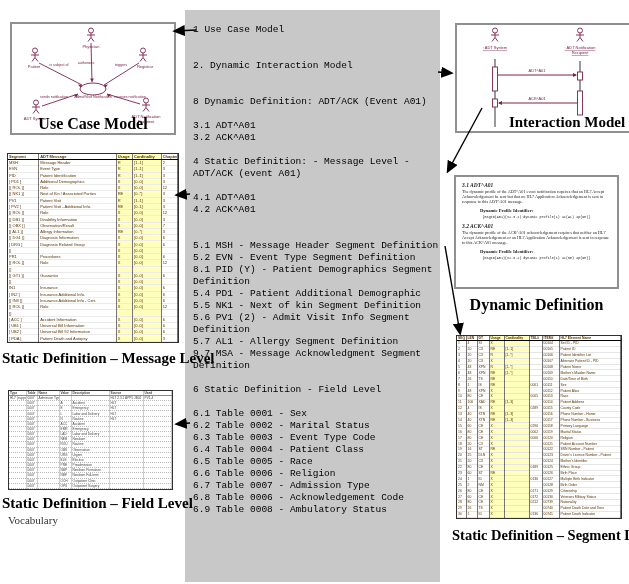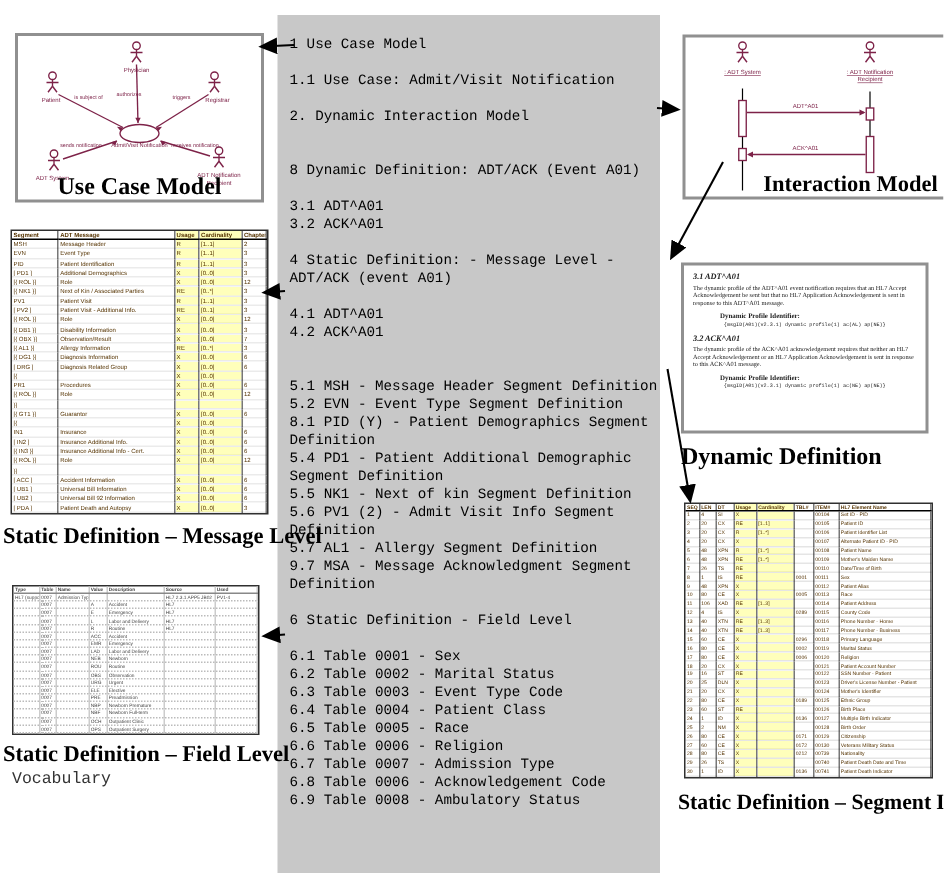--- a/index.html
+++ b/index.html
@@ -10,21 +10,21 @@
   .toc-panel{position:absolute;left:185px;top:10px;width:255px;height:572px;
              background:#c8c8c8;box-sizing:border-box;padding:14px 0 0 8px;}
   .toc-line{font-family:"Liberation Mono",monospace;font-size:9.5px;line-height:12px;
             color:#000;white-space:nowrap;}
 
   
   .thumb{position:absolute;background:#fff;box-sizing:border-box;}
   .gray-border{border:2px solid #909090;}
   .dark-border{border:1px solid #303030;}
   .caption{position:absolute;font-family:"Liberation Serif",serif;font-weight:bold;
-           color:#000;text-align:left;white-space:nowrap;}
+           color:#000;text-align:center;white-space:nowrap;}
 
   
   .uml-label{font-family:"Liberation Sans",sans-serif;fill:#7d2248;}
   .uml-title{font-family:"Liberation Serif",serif;font-weight:bold;fill:#000;}
 
   
   .tbl-wrap{position:absolute;box-sizing:border-box;background:#fff;}
   table.mini{border-collapse:collapse;table-layout:fixed;width:100%;height:100%;}
   table.mini th,table.mini td{overflow:hidden;white-space:nowrap;padding:0 1px;
        font-family:"Liberation Sans",sans-serif;box-sizing:border-box;}
@@ -63,33 +63,32 @@
   #fld-tbl th:nth-child(5),#fld-tbl td:nth-child(5){width:38px;}
   #fld-tbl th:nth-child(6),#fld-tbl td:nth-child(6){width:34px;}
 
   
   .dyn-inner{padding:5px 6px;font-family:"Liberation Serif",serif;color:#222;}
   .dyn-head{font-size:5.5px;font-weight:bold;font-style:italic;margin-top:4px;}
   .dyn-body{font-size:4.2px;line-height:5px;margin-top:1px;}
   .dyn-idlabel{font-size:4.6px;font-weight:bold;margin:4px 0 0 18px;}
   .dyn-code{font-size:3.4px;font-family:"Liberation Mono",monospace;text-align:center;margin-top:2px;}
 
-  .vocab-label{position:absolute;font-family:Liberation Mono, monospace;font-size:11px;color:#333;}
+  .vocab-label{position:absolute;font-family:Liberation Serif, serif;font-size:11px;color:#333;}
   .overlay{position:absolute;left:0;top:0;pointer-events:none;}
 </style>
 </head>
 <body>
 
 <div class="canvas">
 
   <div class="toc-panel">
     <div>
         <div class="toc-line">1   Use Case Model</div>
         <div class="toc-line">&nbsp;</div>
-        <div class="toc-line">1.1 Use Case: Admit/Visit Notification</div>
         <div class="toc-line">&nbsp;</div>
         <div class="toc-line">2.  Dynamic Interaction Model</div>
         <div class="toc-line">&nbsp;</div>
         <div class="toc-line">&nbsp;</div>
         <div class="toc-line">8   Dynamic Definition: ADT/ACK (Event A01)</div>
         <div class="toc-line">&nbsp;</div>
         <div class="toc-line">3.1 ADT^A01</div>
         <div class="toc-line">3.2 ACK^A01</div>
         <div class="toc-line">&nbsp;</div>
         <div class="toc-line">4   Static Definition: - Message Level -</div>
@@ -97,21 +96,20 @@
         <div class="toc-line">&nbsp;</div>
         <div class="toc-line">4.1 ADT^A01</div>
         <div class="toc-line">4.2 ACK^A01</div>
         <div class="toc-line">&nbsp;</div>
         <div class="toc-line">&nbsp;</div>
         <div class="toc-line">5.1 MSH - Message Header Segment Definition</div>
         <div class="toc-line">5.2 EVN - Event Type Segment Definition</div>
         <div class="toc-line">8.1 PID (Y) - Patient Demographics Segment</div>
         <div class="toc-line">Definition</div>
         <div class="toc-line">5.4 PD1 - Patient Additional Demographic</div>
-        <div class="toc-line">Segment Definition</div>
         <div class="toc-line">5.5 NK1 - Next of kin Segment Definition</div>
         <div class="toc-line">5.6 PV1 (2) - Admit Visit Info Segment</div>
         <div class="toc-line">Definition</div>
         <div class="toc-line">5.7 AL1 - Allergy Segment Definition</div>
         <div class="toc-line">9.7 MSA - Message Acknowledgment Segment</div>
         <div class="toc-line">Definition</div>
         <div class="toc-line">&nbsp;</div>
         <div class="toc-line">6   Static Definition - Field Level</div>
         <div class="toc-line">&nbsp;</div>
         <div class="toc-line">6.1 Table 0001 - Sex</div>

